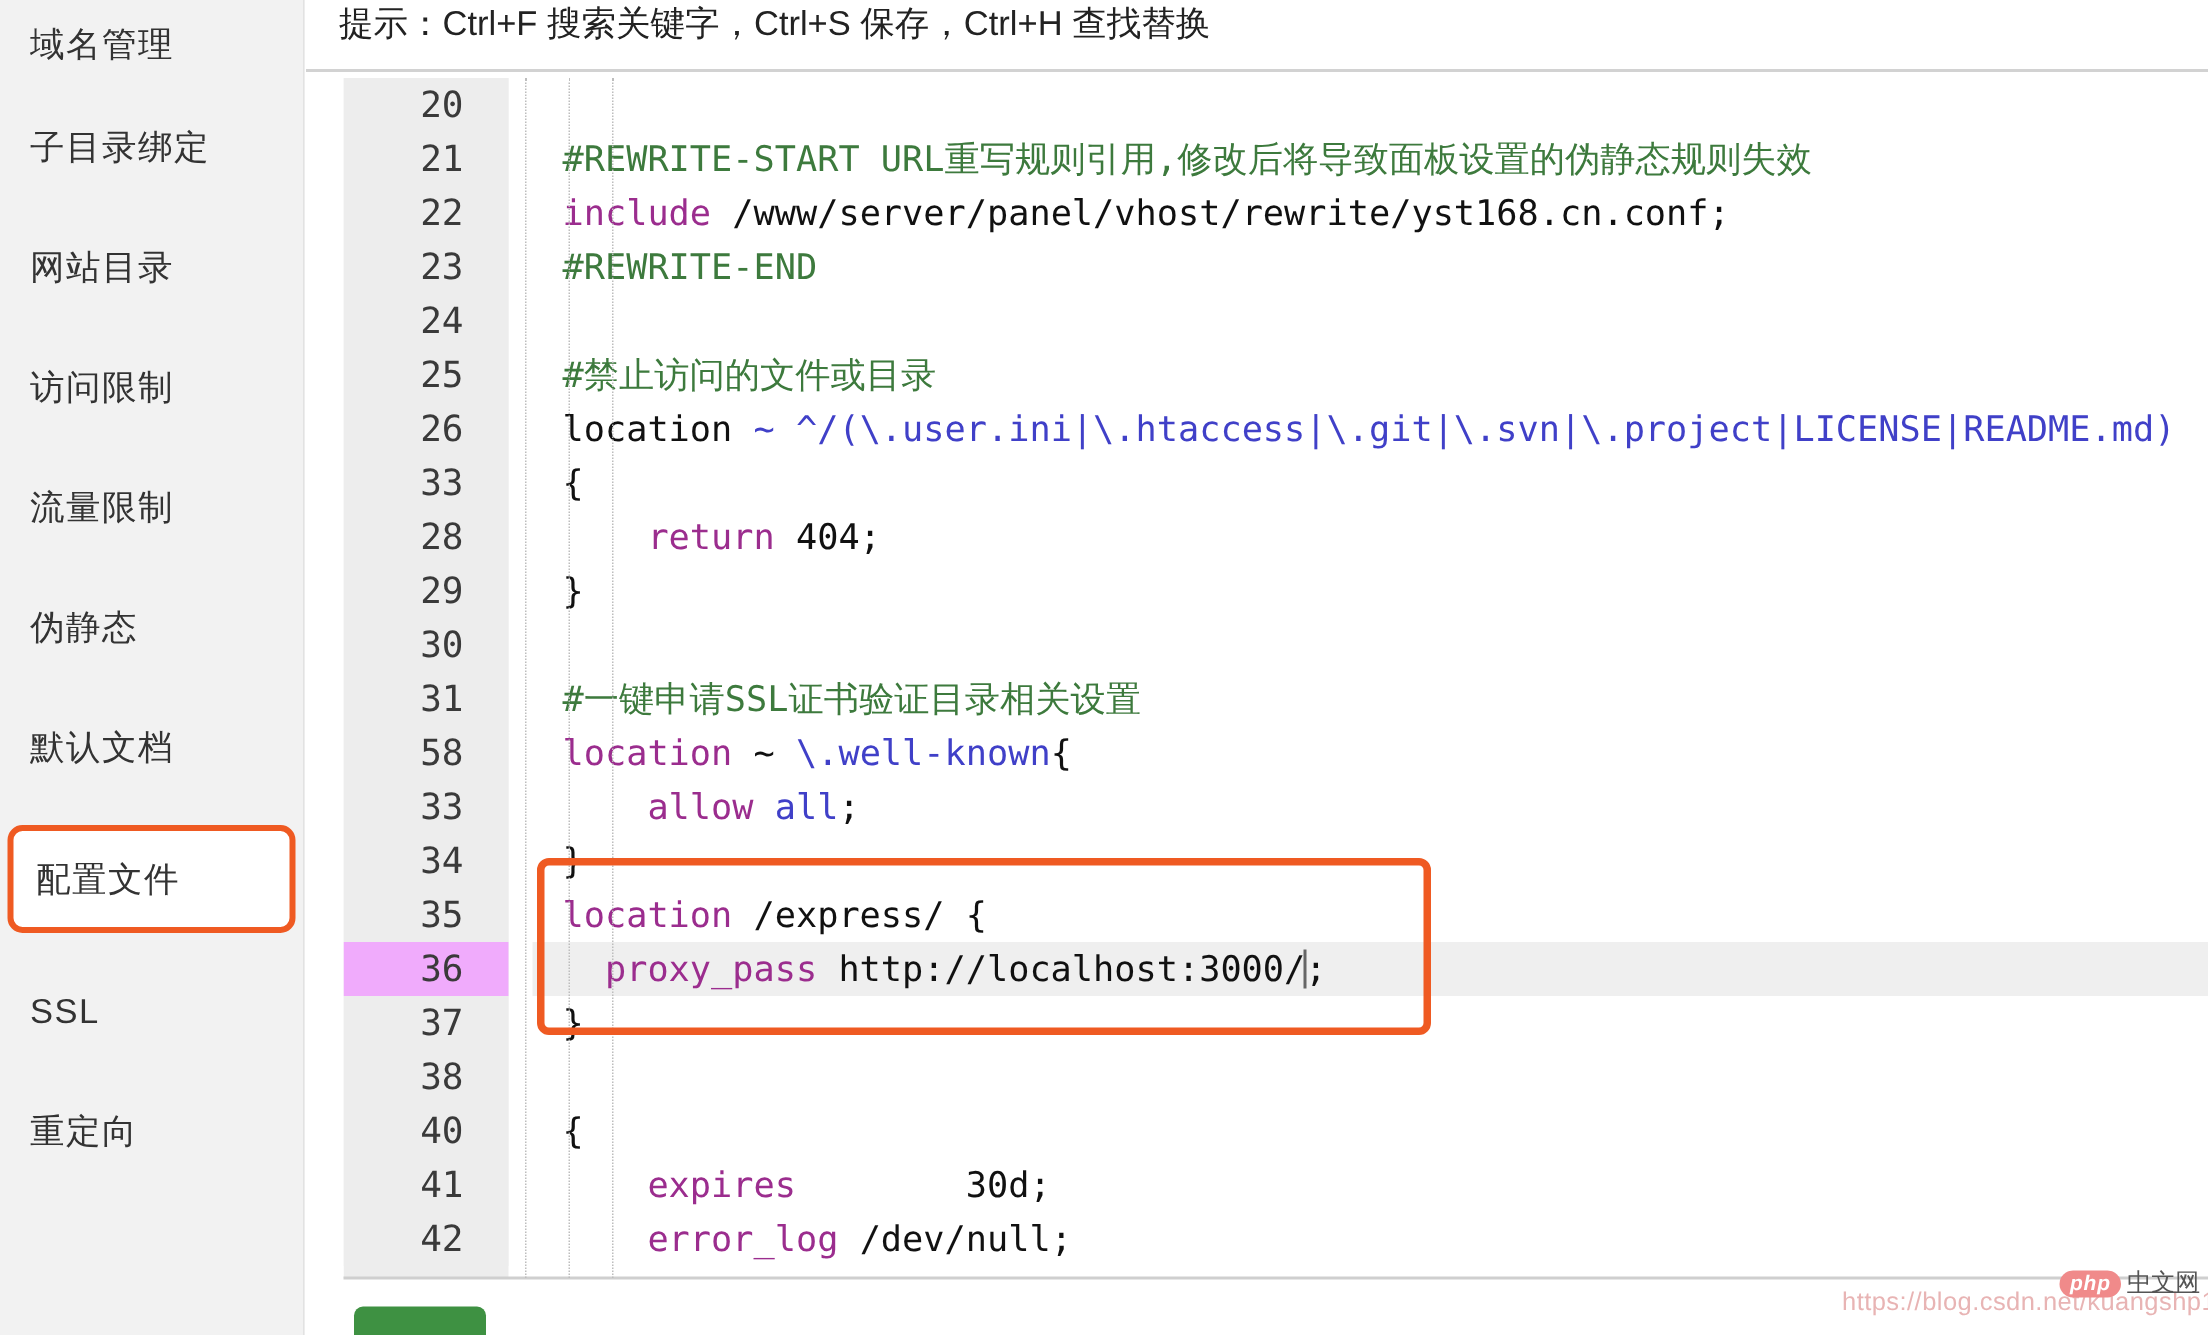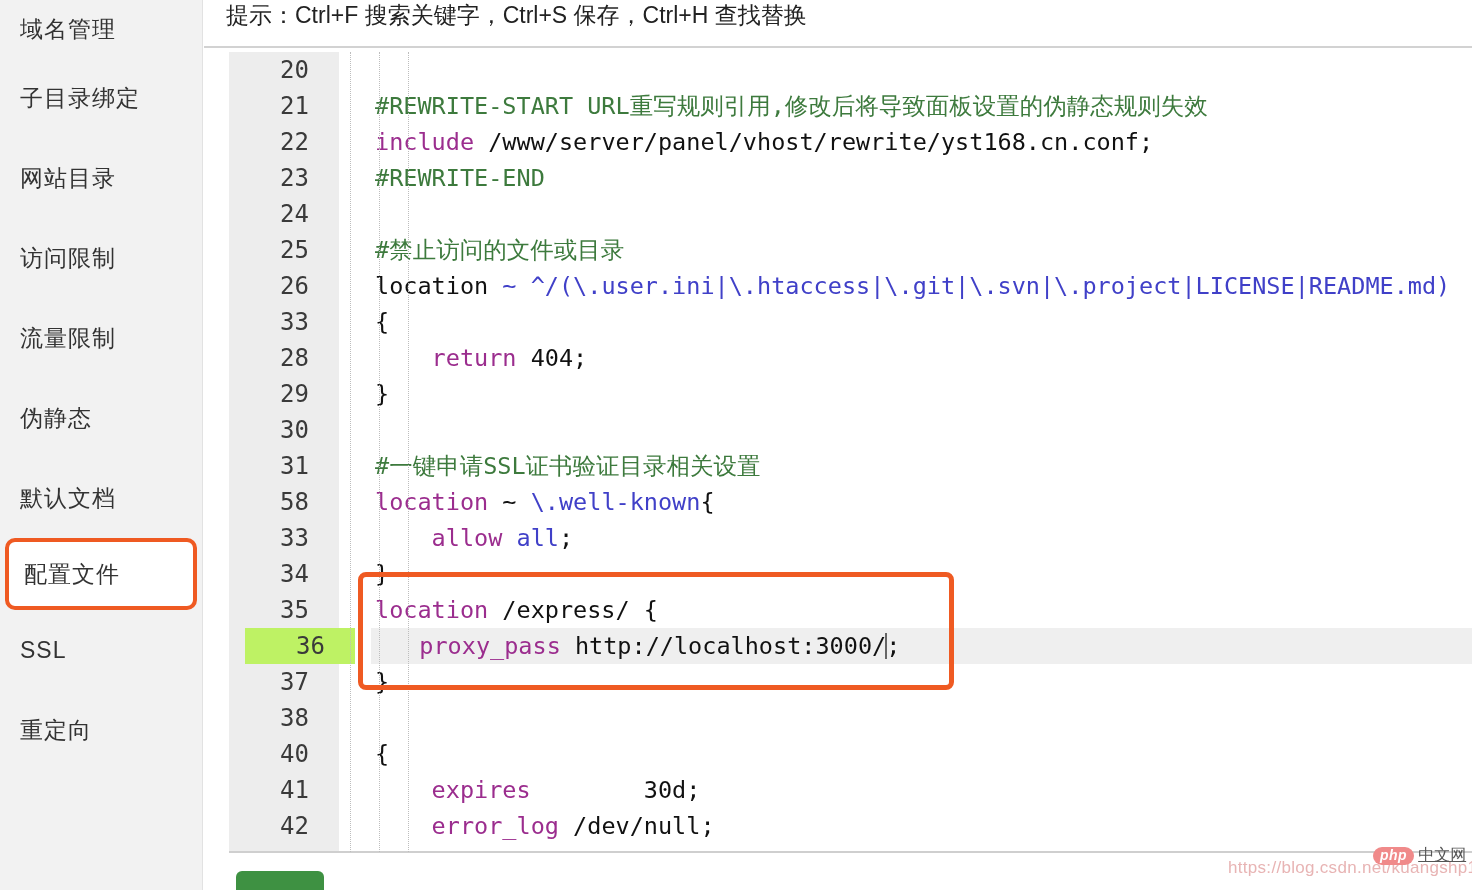--- a/index.html
+++ b/index.html
@@ -37,21 +37,21 @@
     font-size: 23px;
     color: #333333;
     letter-spacing: 1px;
     white-space: nowrap;
   }
   .side-item.first { height: 58px; align-items: center; }
   .side-item.active {
     background: #ffffff;
     border: 4px solid #ef5a22;
     border-radius: 10px;
-    margin: 0 5px;
+    margin: 12px 5px;
     padding-left: 15px;
     height: 72px;
   }
 
   
   .hint-bar {
     position: absolute;
     left: 204px; top: 0;
     width: 1268px;
     height: 46px;
@@ -86,21 +86,21 @@
     width: 110px; height: 800px;
     background: #ededed;
   }
   .row {
     position: relative;
     height: 36px;
     display: flex;
     align-items: center;
     white-space: nowrap;
   }
-  .row.active .lineno { background: #bef264; margin-left: 16px; }
+  .row.active .lineno { background: #f0abfc; }
   .row.active .codecell { background: #efefef; }
   .lineno {
     position: relative;
     z-index: 2;
     width: 110px;
     flex: 0 0 110px;
     height: 36px;
     line-height: 36px;
     text-align: right;
     padding-right: 30px;

